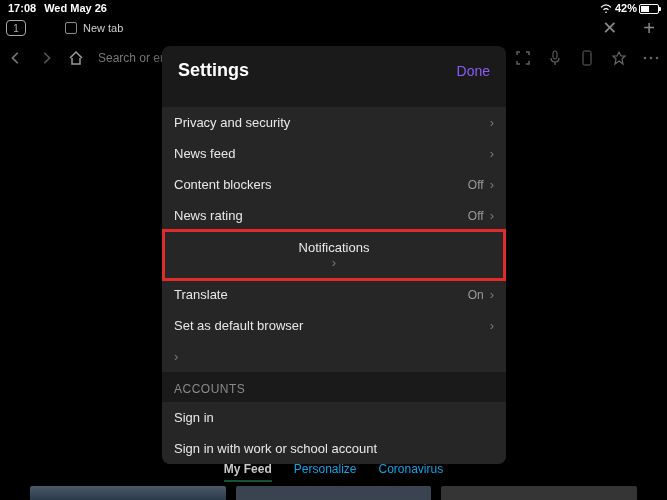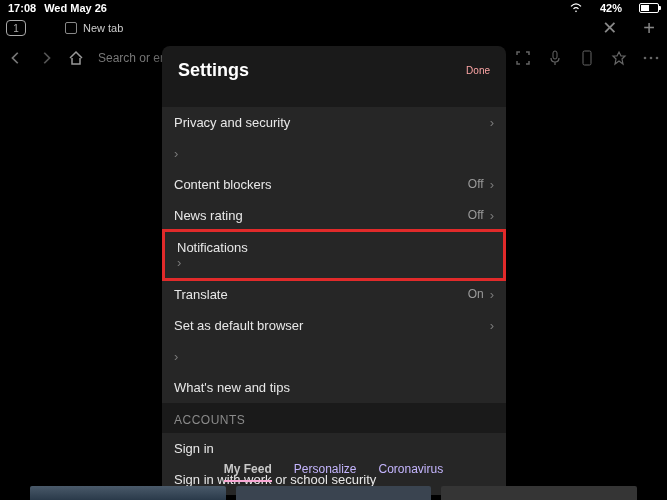--- a/index.html
+++ b/index.html
@@ -16,21 +16,21 @@
     .status-bar {
       height: 16px;
       display: flex;
       justify-content: space-between;
       align-items: center;
       padding: 0 8px;
       font-size: 11px;
       font-weight: 600;
     }
     .status-left { display: flex; gap: 8px; align-items: center; }
-    .status-right { display: flex; gap: 17px; align-items: center; }
+    .status-right { display: flex; gap: 2px; align-items: flex-end; }
     .battery-icon { width: 20px; height: 10px; border: 1px solid #fff; border-radius: 2px; position: relative; }
     .battery-icon::after { content: ''; position: absolute; right: -3px; top: 2px; width: 2px; height: 4px; background: #fff; border-radius: 0 1px 1px 0; }
     .battery-fill { position: absolute; left: 1px; top: 1px; height: 6px; width: 42%; background: #fff; }
     .wifi-icon { width: 14px; height: 10px; }
     
     .tab-bar {
       height: 24px;
       display: flex;
       align-items: center;
       padding: 0 6px;
@@ -79,26 +79,26 @@
       overflow: hidden;
       box-shadow: 0 4px 20px rgba(0,0,0,0.6);
     }
     .settings-header {
       display: flex;
       justify-content: space-between;
       align-items: center;
       padding: 14px 16px 12px;
     }
     .settings-title { font-size: 18px; font-weight: 600; }
-    .done-btn { color: #fca5a5; font-size: 10px; font-weight: 500; cursor: pointer; }
+    .done-btn { color: #8b5cf6; font-size: 14px; font-weight: 500; cursor: pointer; }
     .settings-body { background: #262626; }
     .settings-spacer { height: 14px; background: #1a1a1a; }
     .row {
       display: flex;
-      align-items: flex-start;
+      align-items: center;
       padding: 8px 12px 8px 12px;
       font-size: 13px;
       color: #e8e8e8;
       position: relative;
       min-height: 29px;
     }
     .row .label { flex: 1; }
     .row .value { color: #9a9a9a; font-size: 12px; margin-right: 6px; }
     .chevron { color: #7a7a7a; font-size: 13px; }
     .row.highlighted {
@@ -117,22 +117,22 @@
     
     .feed-tabs {
       position: absolute;
       bottom: 18px;
       left: 0; right: 0;
       display: flex;
       justify-content: center;
       gap: 22px;
       font-size: 12px;
     }
-    .feed-tab { color: #c4b5fd; padding-bottom: 4px; }
-    .feed-tab.active { color: #c8c8c8; border-bottom: 2px solid #f9a8d4; font-weight: 600; }
+    .feed-tab { color: #0ea5e9; padding-bottom: 4px; }
+    .feed-tab.active { color: #c8c8c8; border-bottom: 2px solid #14532d; font-weight: 600; }
     .thumbnails {
       position: absolute;
       bottom: 0; left: 0; right: 0;
       height: 14px;
       display: flex;
       gap: 10px;
       padding: 0 30px;
     }
     .thumb { flex: 1; background: #2a3440; border-radius: 2px 2px 0 0; }
     .thumb:nth-child(1){background:linear-gradient(#4a5a6a,#2a3a4a);}
@@ -226,20 +226,21 @@
     <span class="settings-title">Settings</span>
     <span class="done-btn">Done</span>
   </div>
   <div class="settings-spacer"></div>
   <div class="settings-body">
     <div class="row">
       <span class="label">Privacy and security</span>
       <span class="chevron">›</span>
     </div>
     <div class="row">
+      <span class="label">News feed</span>
       <span class="chevron">›</span>
     </div>
     <div class="row">
       <span class="label">Content blockers</span>
       <span class="value">Off</span>
       <span class="chevron">›</span>
     </div>
     <div class="row">
       <span class="label">News rating</span>
       <span class="value">Off</span>
@@ -254,31 +255,28 @@
       <span class="value">On</span>
       <span class="chevron">›</span>
     </div>
     <div class="row">
       <span class="label">Set as default browser</span>
       <span class="chevron">›</span>
     </div>
     <div class="row">
       <span class="chevron">›</span>
     </div>
-    <div class="row">
-      <span class="label">What's new and tips</span>
-    </div>
   </div>
   <div class="section-header">ACCOUNTS</div>
   <div class="settings-body">
     <div class="row">
       <span class="label">Sign in</span>
     </div>
     <div class="row">
-      <span class="label">Sign in with work or school security</span>
+      <span class="label">Sign in with work or school account</span>
     </div>
   </div>
 </div>
 
 <div class="feed-tabs">
   <span class="feed-tab active">My Feed</span>
   <span class="feed-tab">Personalize</span>
   <span class="feed-tab">Coronavirus</span>
 </div>
 <div class="thumbnails">

